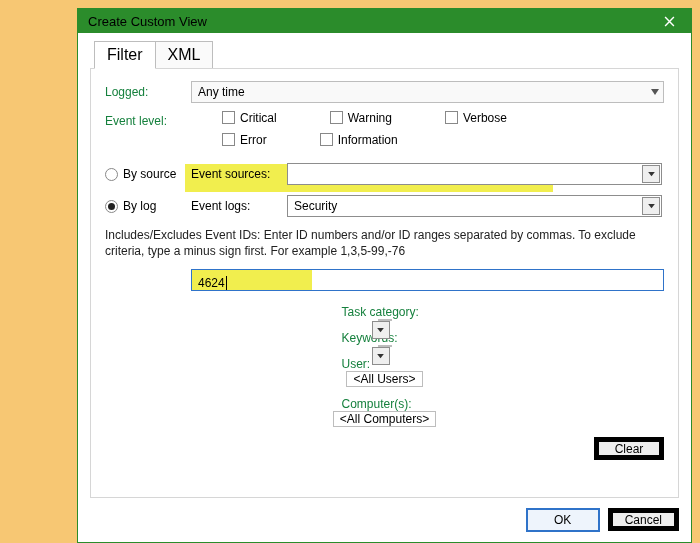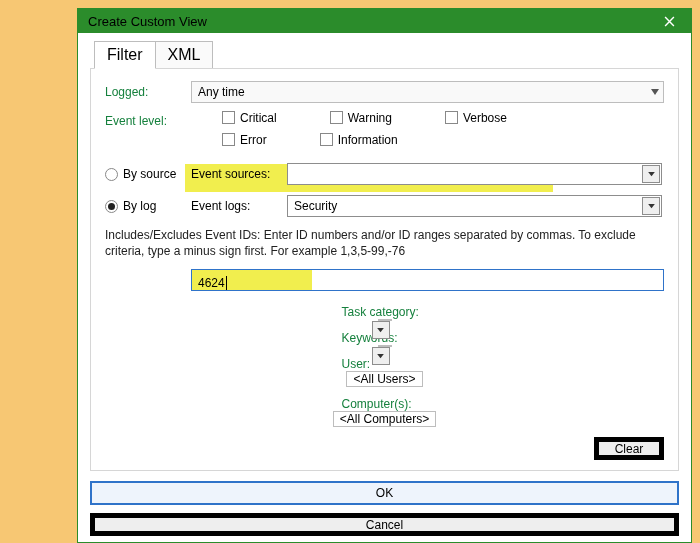--- a/index.html
+++ b/index.html
@@ -238,21 +238,20 @@
     align-items: center;
     justify-content: center;
     cursor: pointer;
     padding: 0 12px;
   }
   .footer {
     display: flex;
     justify-content: flex-end;
     gap: 8px;
     padding-top: 10px;
-    flex-direction: column;
   }
   .btn-ok {
     border: 2px solid #2f73c9;
     background: #eef4fc;
     min-width: 74px;
     height: 24px;
     display: flex;
     align-items: center;
     justify-content: center;
     cursor: pointer;

